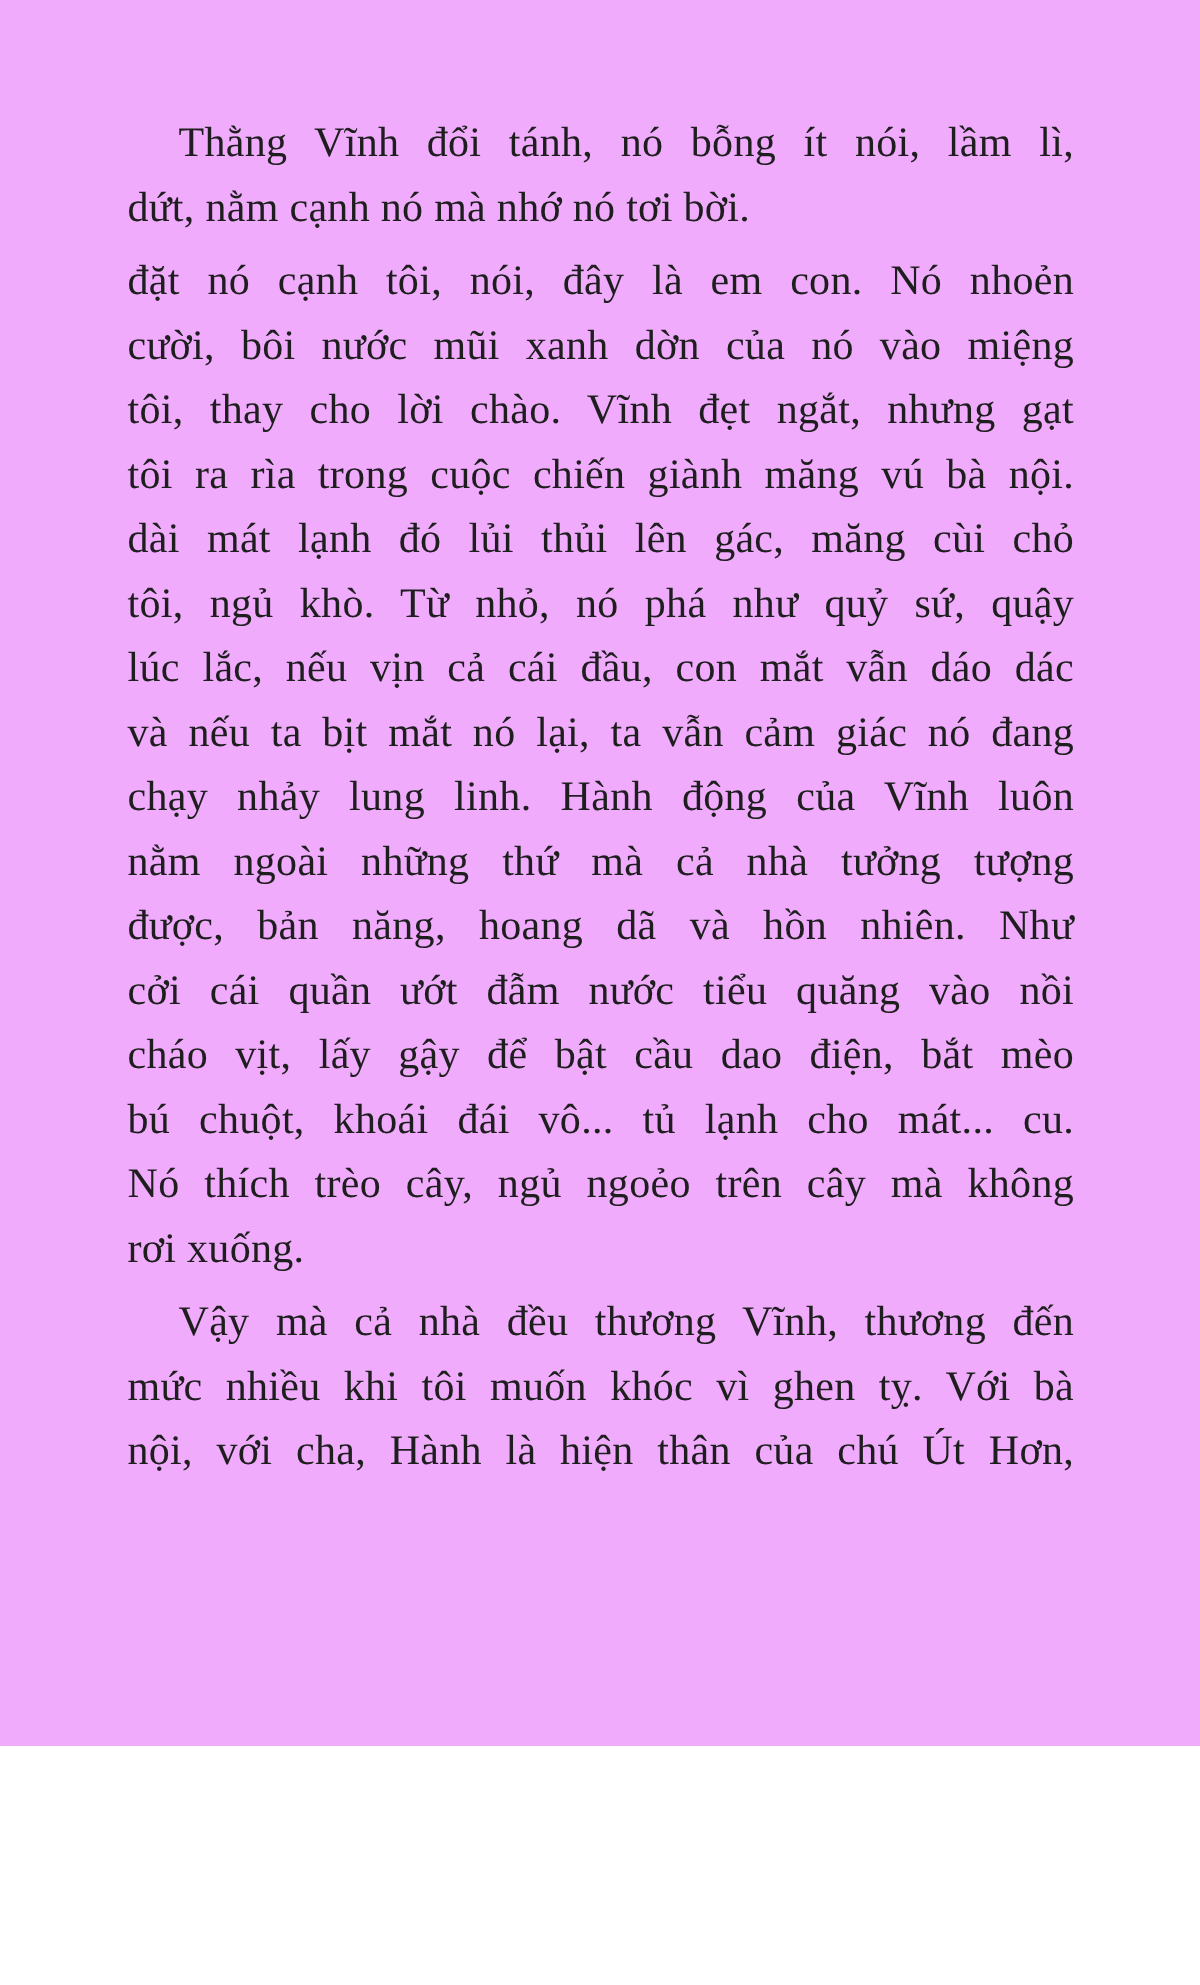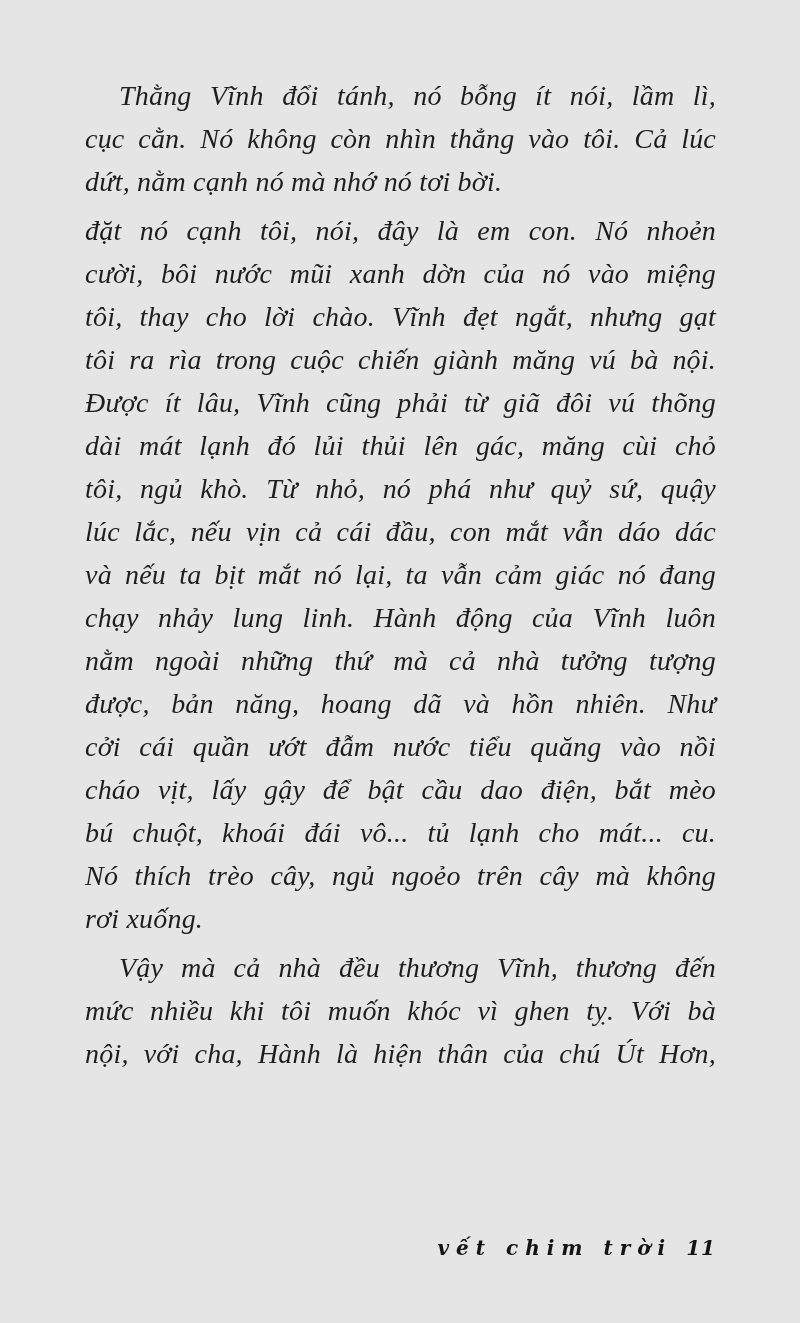--- a/index.html
+++ b/index.html
@@ -3,27 +3,26 @@
 <meta charset="utf-8">
 <style>
   html, body {
     margin: 0;
     padding: 0;
     background: #ffffff;
   }
   .page {
     position: relative;
     width: 800px;
-    height: 1323px;
+    height: 1164px;
     margin: 0 auto;
-    background: #e5e5e5;
+    background: #f0abfc;
     color: #1e1e1e;
     font-family: "Liberation Serif", "DejaVu Serif", serif;
     overflow: hidden;
-    font-style: italic;
   }
   .text-block {
     position: absolute;
     top: 74px;
     left: 85px;
     width: 631px;
     font-size: 28px;
     line-height: 43px;
     letter-spacing: 0.2px;
   }
@@ -66,30 +65,28 @@
 </style>
 </head>
 <body>
 
 <div class="page">
 
   <div class="text-block">
 
     <div class="paragraph">
       <div class="line indent">Thằng Vĩnh đổi tánh, nó bỗng ít nói, lầm lì,</div>
-      <div class="line">cục cằn. Nó không còn nhìn thẳng vào tôi. Cả lúc</div>
       <div class="line para-end">dứt, nằm cạnh nó mà nhớ nó tơi bời.</div>
     </div>
 
     <div class="paragraph">
       <div class="line">đặt nó cạnh tôi, nói, đây là em con. Nó nhoẻn</div>
       <div class="line">cười, bôi nước mũi xanh dờn của nó vào miệng</div>
       <div class="line">tôi, thay cho lời chào. Vĩnh đẹt ngắt, nhưng gạt</div>
       <div class="line">tôi ra rìa trong cuộc chiến giành măng vú bà nội.</div>
-      <div class="line">Được ít lâu, Vĩnh cũng phải từ giã đôi vú thõng</div>
       <div class="line">dài mát lạnh đó lủi thủi lên gác, măng cùi chỏ</div>
       <div class="line">tôi, ngủ khò. Từ nhỏ, nó phá như quỷ sứ, quậy</div>
       <div class="line">lúc lắc, nếu vịn cả cái đầu, con mắt vẫn dáo dác</div>
       <div class="line">và nếu ta bịt mắt nó lại, ta vẫn cảm giác nó đang</div>
       <div class="line">chạy nhảy lung linh. Hành động của Vĩnh luôn</div>
       <div class="line">nằm ngoài những thứ mà cả nhà tưởng tượng</div>
       <div class="line">được, bản năng, hoang dã và hồn nhiên. Như</div>
       <div class="line">cởi cái quần ướt đẫm nước tiểu quăng vào nồi</div>
       <div class="line">cháo vịt, lấy gậy để bật cầu dao điện, bắt mèo</div>
       <div class="line">bú chuột, khoái đái vô... tủ lạnh cho mát... cu.</div>

